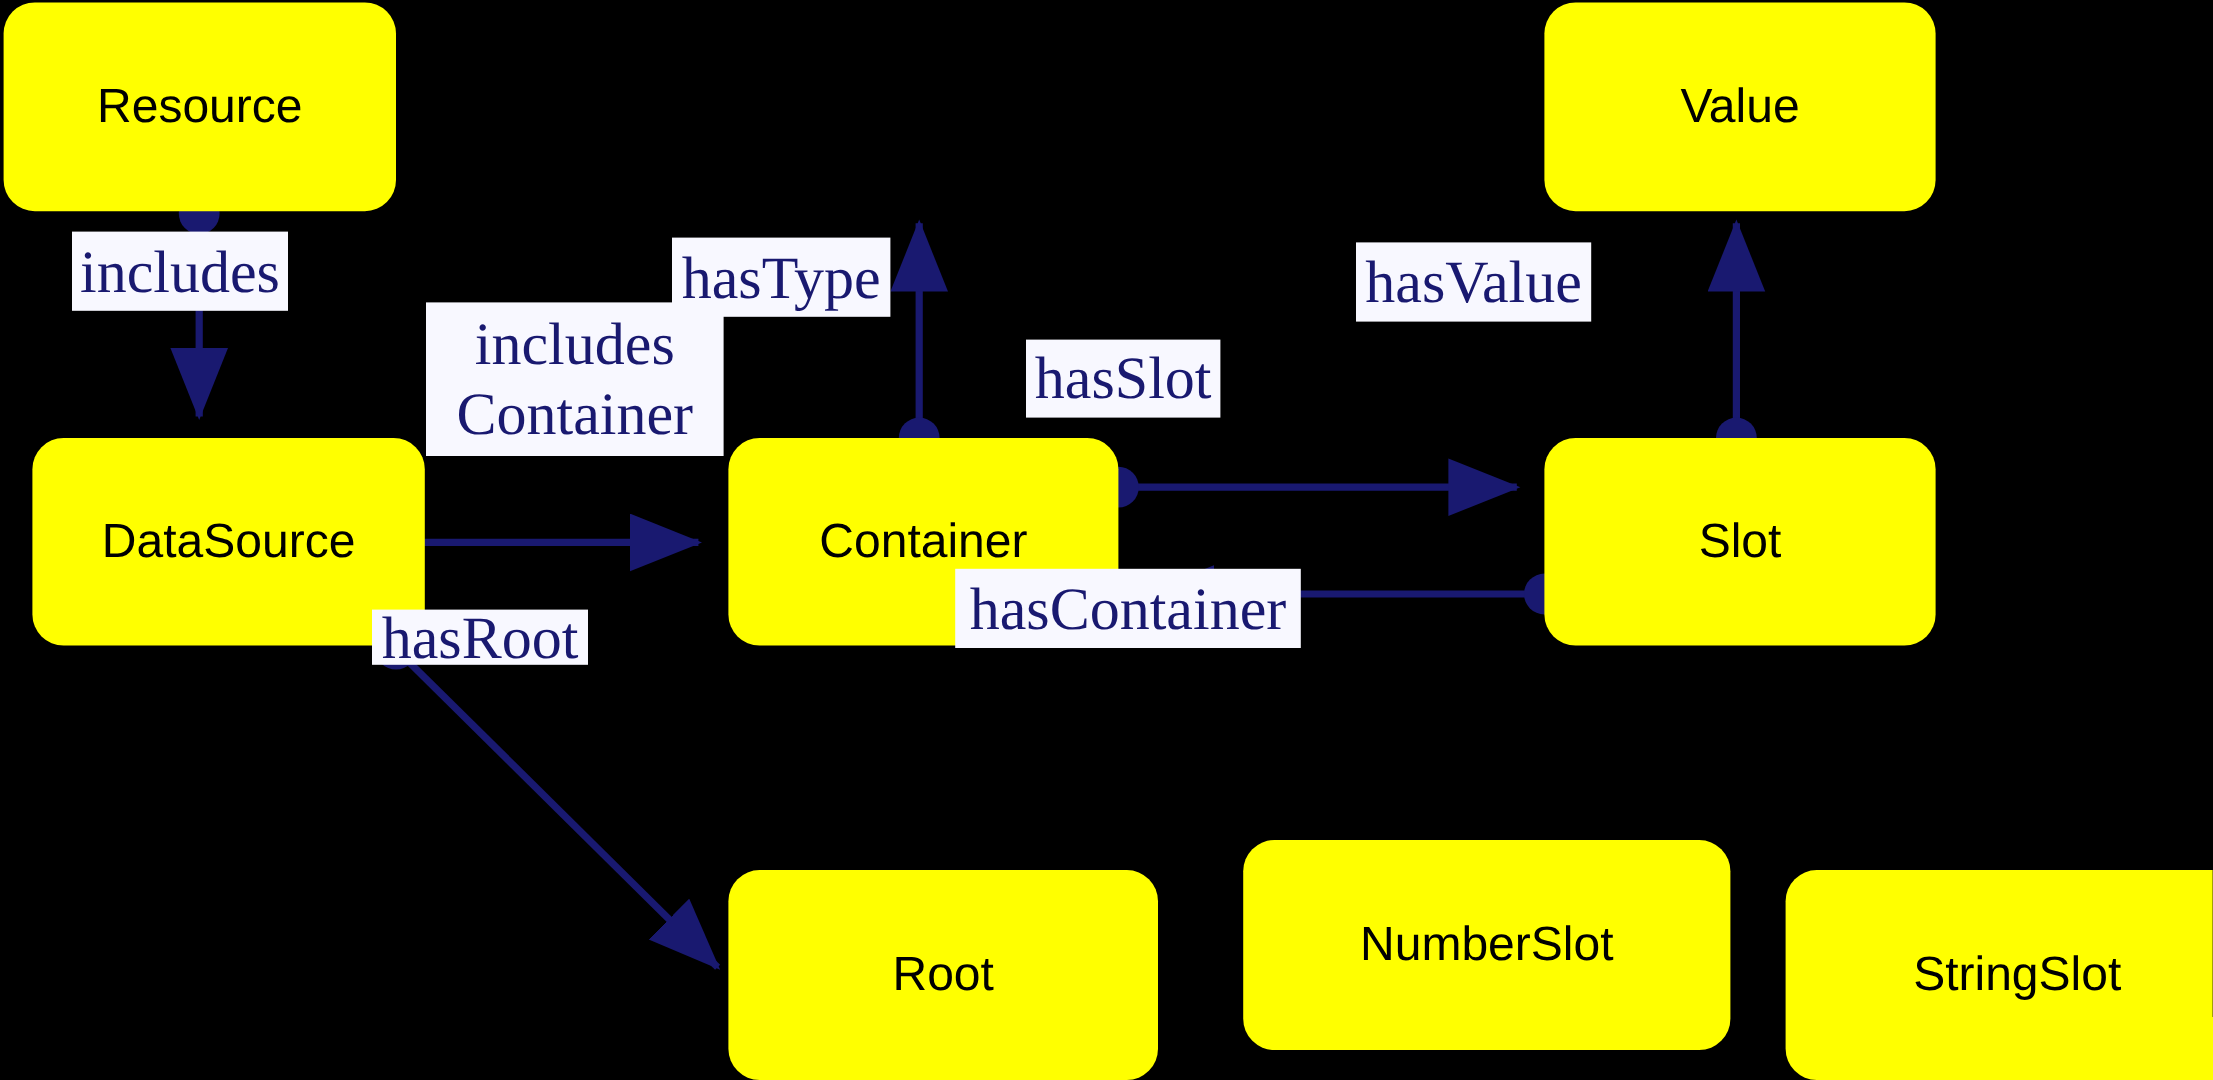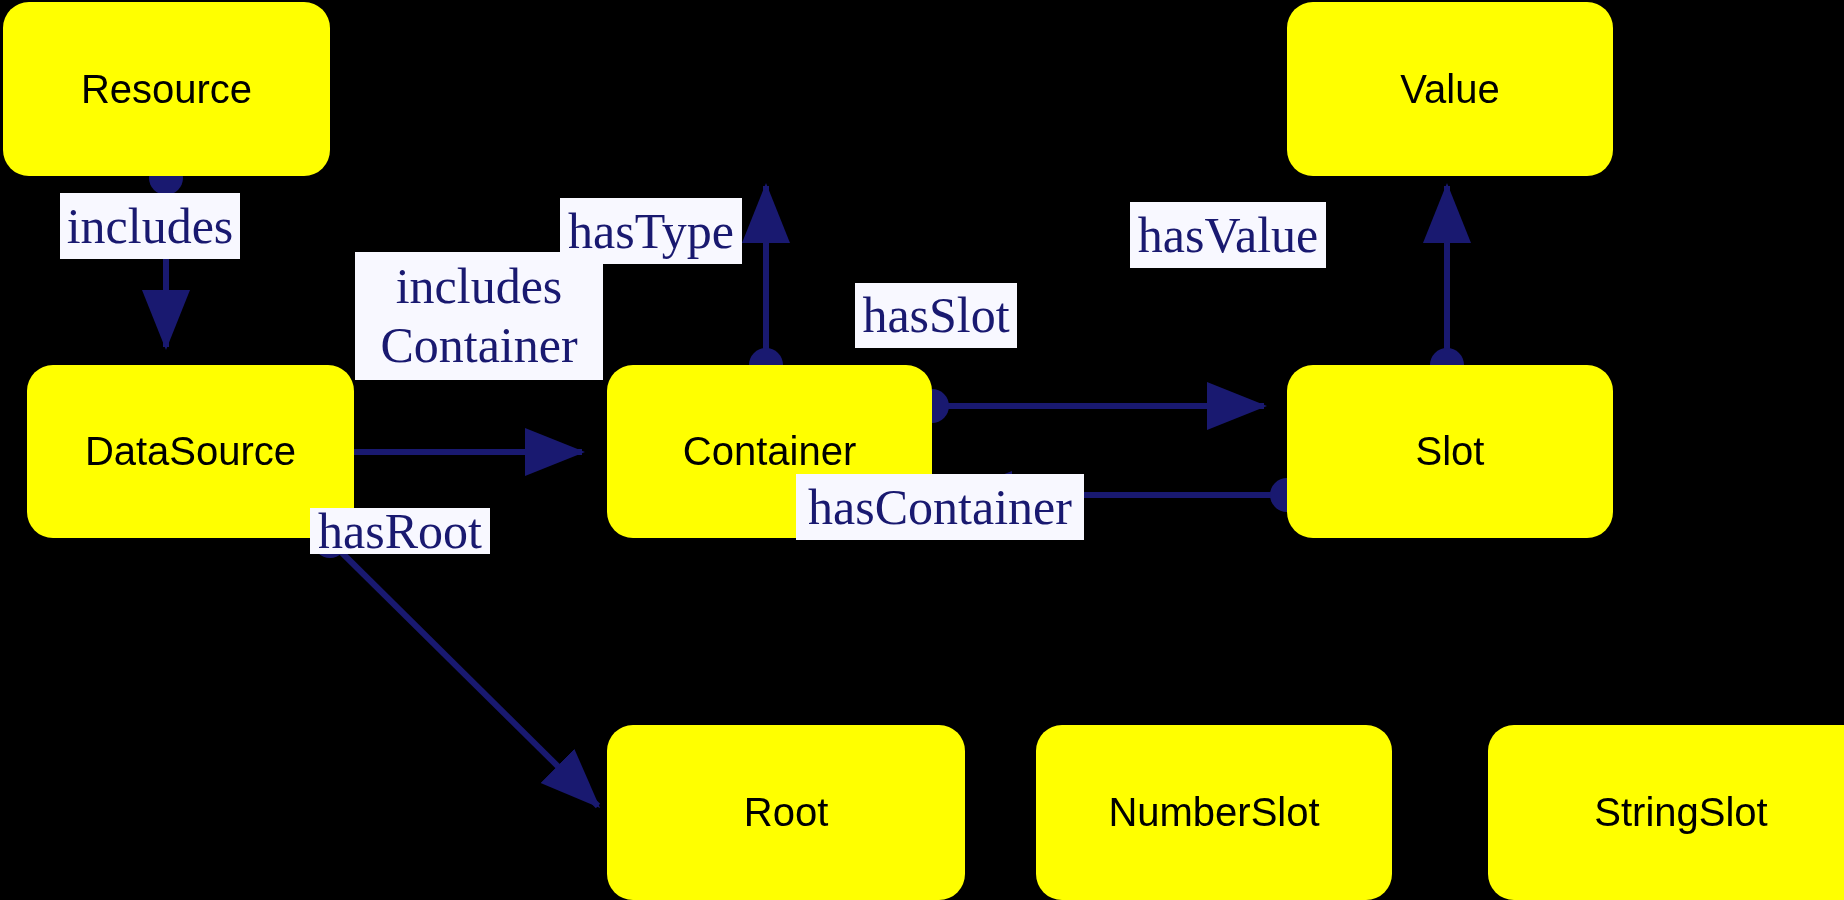--- a/index.html
+++ b/index.html
@@ -124,21 +124,21 @@
   </div>
 
   <div class="node" style="left:1287px; top:365px; width:326px; height:173px;">
     <span>Slot</span>
   </div>
 
   <div class="node" style="left:607px; top:725px; width:358px; height:175px;">
     <span>Root</span>
   </div>
 
-  <div class="node" style="left:1036px; top:725px; width:356px; height:175px;">
+  <div class="node" style="left:1036px; top:700px; width:406px; height:175px;">
     <span>NumberSlot</span>
   </div>
 
   <div class="node" style="left:1488px; top:725px; width:386px; height:175px;">
     <span>StringSlot</span>
   </div>
 
   <div class="edge-label" style="left:60px; top:193px; width:180px; height:66px;">
     <span class="ln">includes</span>
   </div>

